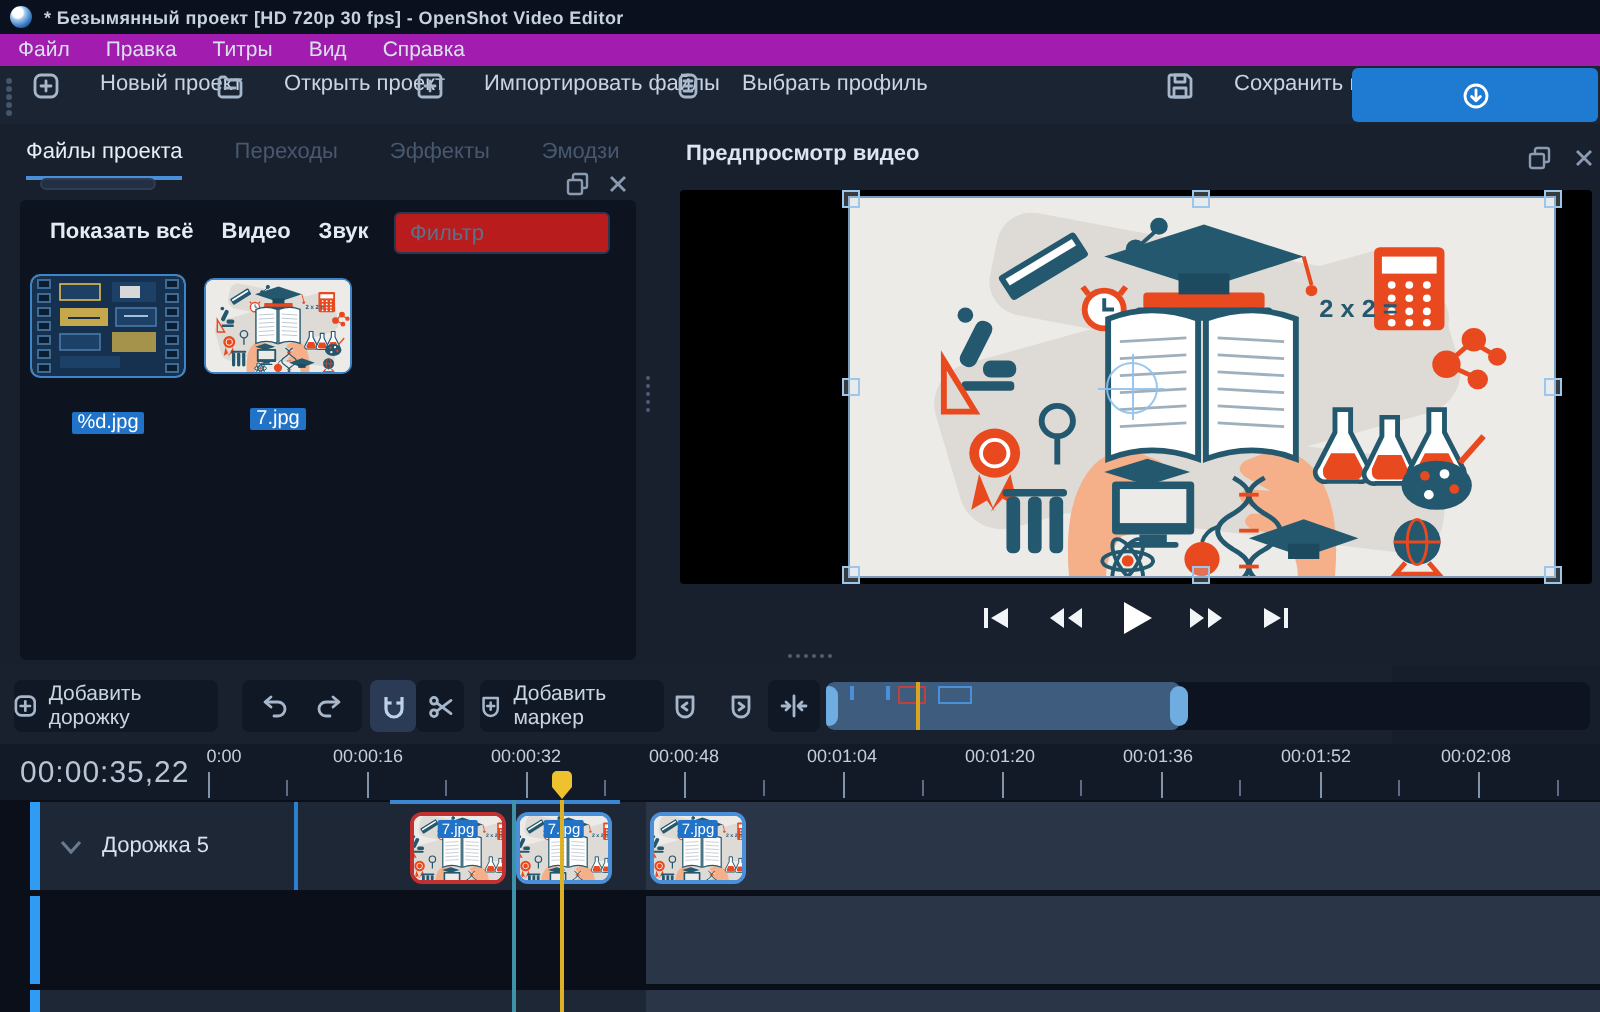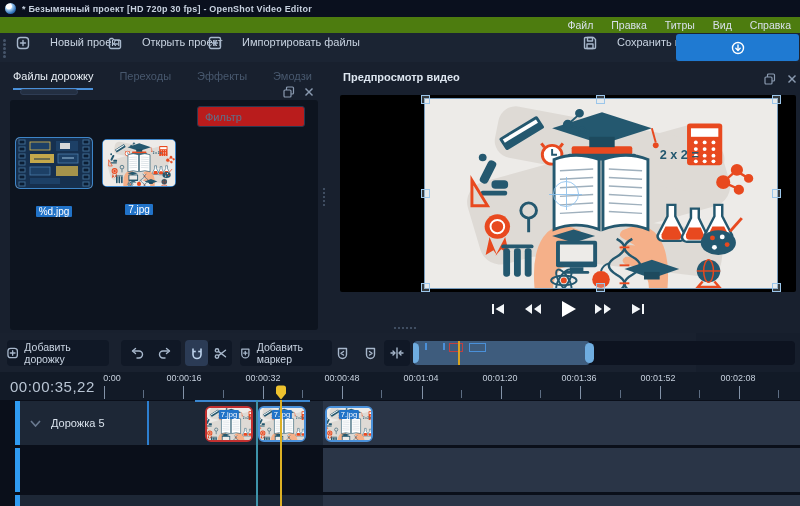--- a/index.html
+++ b/index.html
@@ -8,22 +8,22 @@
   .app { position:relative; width:800px; height:506px; background:#161e2c; overflow:hidden; }
 
   
   .titlebar { position:absolute; left:0; top:0; width:800px; height:17px; background:#0a101e;
     display:flex; align-items:center; gap:6px; padding-left:5px;font-weight:bold; }
   .logo { width:11px; height:11px; border-radius:50%;
     background:radial-gradient(circle at 35% 30%, #ffffff 0 25%, #9ec9ef 35%, #2a6db5 70%, #123a66 100%); }
   .title-text { font-size:9px; color:#c7d1df; letter-spacing:.2px; }
 
   
-  .menubar { position:absolute; left:0; top:17px; width:800px; height:16px; background:#4d7c0f;
-    display:flex; align-items:center; font-size:10.5px; color:#d8e0ea;justify-content:flex-end; }
+  .menubar { position:absolute; left:0; top:17px; width:800px; height:16px; background:#a21caf;
+    display:flex; align-items:center; font-size:10.5px; color:#d8e0ea; }
   .menu-item { padding:0 9px; cursor:default; }
 
   
   .toolbar { position:absolute; left:0; top:33px; width:800px; height:29px; background:#1b2433; }
   .tb-grip { position:absolute; left:3px; top:5px; width:4px; height:19px;
     background-image:radial-gradient(circle, #56master 0, transparent 0); }
   .tb-grip i { display:block; width:3px; height:3px; border-radius:50%; background:#46556b; margin:1px 0; }
   .tb-btn { position:absolute; top:3px; height:23px; display:flex; gap:20px;
     color:#c9d4e2; font-size:11px; cursor:default; }
   .tb-btn svg { flex:none; }
@@ -344,56 +344,71 @@
       <span>Открыть проект</span>
     </div>
     <div class="tb-btn" style="left:208px">
       <svg width="14" height="14" viewBox="0 0 14 14">
         <rect x="1.5" y="1.5" width="11" height="11" rx="1.5" class="icon-line"></rect>
         <line x1="7" y1="4.5" x2="7" y2="9.5" class="icon-line"></line>
           <line x1="4.5" y1="7" x2="9.5" y2="7" class="icon-line"></line>
       </svg>
       <span>Импортировать файлы</span>
     </div>
+    <div class="tb-btn" style="left:337px">
+      <svg width="14" height="14" viewBox="0 0 14 14">
+        <rect x="3" y="1.5" width="8" height="11" rx="2.5" class="icon-line"></rect>
+        <line x1="5" y1="4.5" x2="9" y2="4.5" class="icon-line"></line>
+        <line x1="5" y1="7" x2="9" y2="7" class="icon-line"></line>
+        <line x1="5" y1="9.5" x2="9" y2="9.5" class="icon-line"></line>
+      </svg>
+      <span>Выбрать профиль</span>
+    </div>
     <div class="tb-btn" style="left:583px">
       <svg width="14" height="14" viewBox="0 0 14 14">
         <path d="M1.5,2.5 a1,1 0 0 1 1,-1 h8 l2,2 v8 a1,1 0 0 1 -1,1 h-9 a1,1 0 0 1 -1,-1 z" class="icon-line"></path>
         <rect x="4" y="8" width="6" height="4.5" class="icon-line"></rect>
         <rect x="4.5" y="1.5" width="5" height="3.5" class="icon-line"></rect>
       </svg>
       <span>Сохранить проект</span>
     </div>
     <div class="export-btn">
       <svg width="14" height="14" viewBox="0 0 14 14">
         <circle cx="7" cy="7" r="5.5" class="icon-white"></circle>
         <line x1="7" y1="4" x2="7" y2="9" class="icon-white"></line>
         <path d="M4.8,7.2 L7,9.4 L9.2,7.2" class="icon-white"></path>
       </svg>
     </div>
   </div>
 
   <div class="main">
 
     <div class="files-tabs">
-      <span class="ftab active">Файлы дорожку</span>
+      <span class="ftab active">Файлы проекта</span>
       <span class="ftab">Переходы</span>
       <span class="ftab">Эффекты</span>
       <span class="ftab">Эмодзи</span>
     </div>
     <span class="tab-pill"></span>
     <svg class="panel-icon" style="left:283px" viewBox="0 0 12 12">
       <rect x="3.5" y="1" width="7" height="7" rx="1" fill="none" stroke="#8a9ab0" stroke-width="1.2"></rect>
       <rect x="1" y="4" width="7" height="7" rx="1" fill="#18202e" stroke="#8a9ab0" stroke-width="1.2"></rect>
     </svg>
     <svg class="panel-icon" style="left:303px" viewBox="0 0 12 12">
       <line x1="2.5" y1="2.5" x2="9.5" y2="9.5" stroke="#8a9ab0" stroke-width="1.4"></line>
       <line x1="9.5" y1="2.5" x2="2.5" y2="9.5" stroke="#8a9ab0" stroke-width="1.4"></line>
     </svg>
 
     <div class="files-inner">
+      <div class="filter-row">
+        <span>Показать всё</span>
+        <span>Видео</span>
+        <span>Звук</span>
+        <span>Изображение</span>
+      </div>
       <input class="filter-input" placeholder="Фильтр" style="">
 
       <div class="file-item" style="left:6px; top:38px; width:76px">
         <div class="file-thumb" style="width:76px; height:50px">
           <svg width="76" height="50">
               <use href="#film"></use>
             </svg>
         </div>
         <span class="file-label">%d.jpg</span>
       </div>

